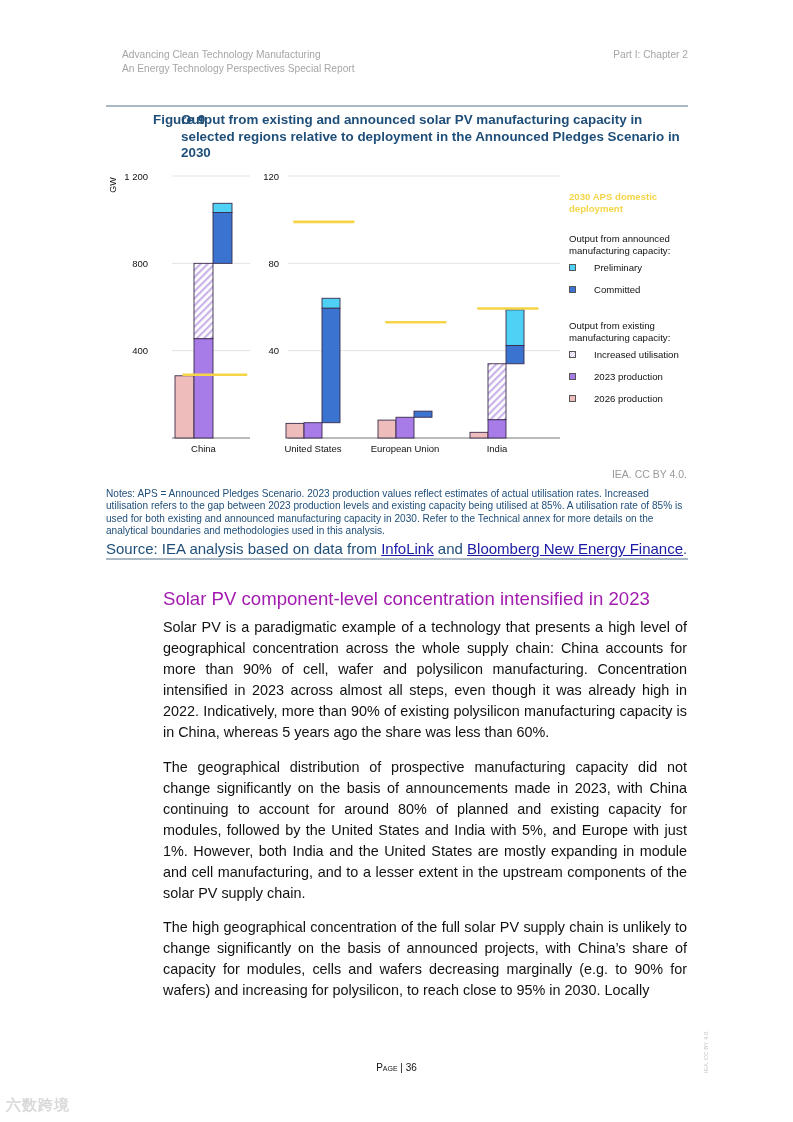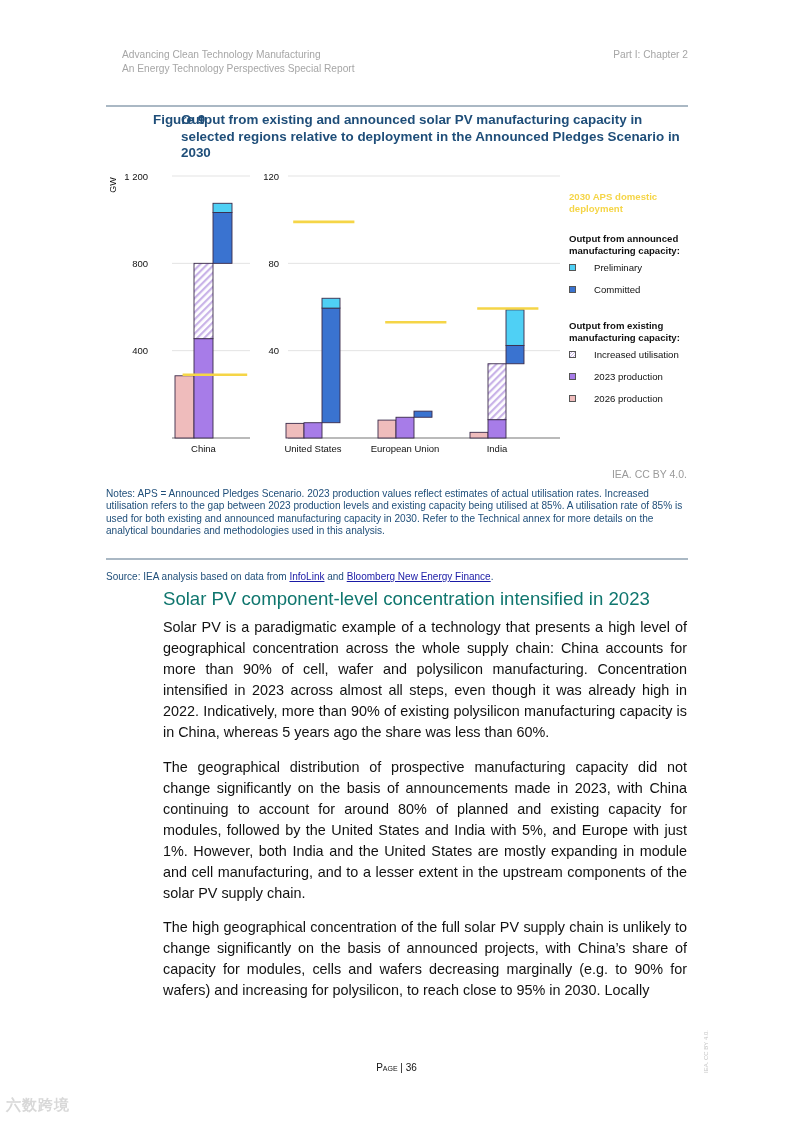--- a/index.html
+++ b/index.html
@@ -14,30 +14,30 @@
   .fig-rule-bottom { position: absolute; top: 558px; left: 106px; width: 582px; height: 2px; background: #aab8c4; }
 
   .fig-label { position: absolute; top: 112px; left: 106px; font-size: 13.4px; font-weight: bold; color: #1f4e79; padding-left: 47px; }
   .fig-title { position: absolute; top: 112px; left: 181px; width: 510px; font-size: 13.4px; font-weight: bold; color: #1f4e79; line-height: 16.5px; }
 
   #chart { position: absolute; top: 165px; left: 100px; width: 600px; height: 300px; }
   #chart text { font-family: "Liberation Sans", sans-serif; }
 
   .legend { position: absolute; left: 569px; top: 191px; width: 125px; font-size: 9.6px; }
   .legend .aps { color: #f5d547; font-weight: bold; line-height: 11.5px; position: absolute; top: 0; left: 0; }
-  .legend .grp { font-weight: bold; color: #111; line-height: 11.5px; position: absolute; left: 0; }
+  .legend .grp { font-weight: normal; color: #111; line-height: 11.5px; position: absolute; left: 0; }
   .legend .item { position: absolute; left: 0; color: #111; display: flex; align-items: center; white-space: nowrap; gap: 16px; }
   .legend .sw { width: 7px; height: 7px; border: 1px solid #555; margin-right: 2px; display: inline-block; }
 
   .credit { position: absolute; top: 468px; right: 106px; font-size: 10.5px; color: #9a9a9a; }
   .notes { position: absolute; top: 488px; left: 106px; width: 585px; font-size: 10.1px; line-height: 12.3px; color: #1f4e79; }
-  .source { position: absolute; top: 540px; left: 106px; width: 585px; font-size: 10px; color: #1f4e79; margin-top: 31px; }
+  .source { position: absolute; top: 540px; left: 106px; width: 585px; font-size: 15px; color: #1f4e79; }
   .source a { color: #1a1aa6; text-decoration: underline; }
 
-  .section-title { position: absolute; top: 588px; left: 163px; font-size: 18.6px; color: #0f766e; font-weight: normal; }
+  .section-title { position: absolute; top: 588px; left: 163px; font-size: 18.6px; color: #a21caf; font-weight: normal; }
   .para { position: absolute; left: 163px; width: 524px; font-size: 14.4px; line-height: 21px; text-align: justify; color: #111; }
   .p1 { top: 617px; }
   .p2 { top: 757px; }
   .p3 { top: 917px; }
 
   .page-num { position: absolute; top: 1062px; left: 0; width: 793px; text-align: center; font-size: 10px; color: #111; }
   .page-num .sc { font-variant: small-caps; }
   .side-credit { position: absolute; left: 703px; top: 1018px; width: 10px; height: 55px; font-size: 6px; color: #c5c5c5; writing-mode: vertical-rl; transform: rotate(180deg); white-space: nowrap; }
   .watermark { position: absolute; left: 6px; top: 1096px; font-size: 15px; color: #d8d8d8; font-weight: bold; letter-spacing: 1px; }
 </style>

